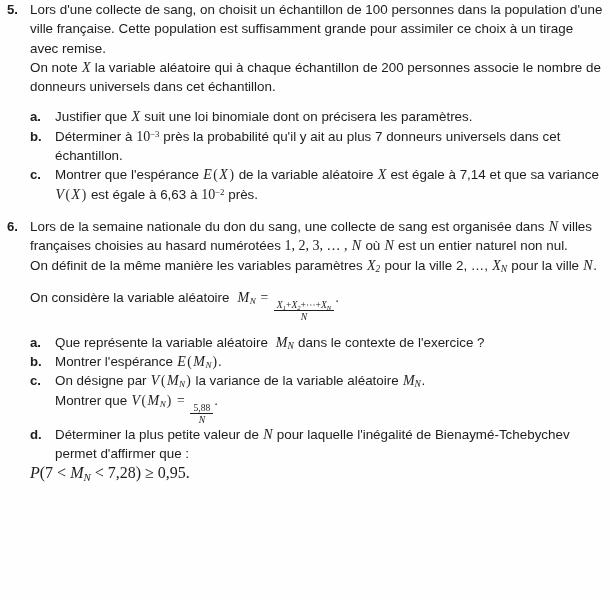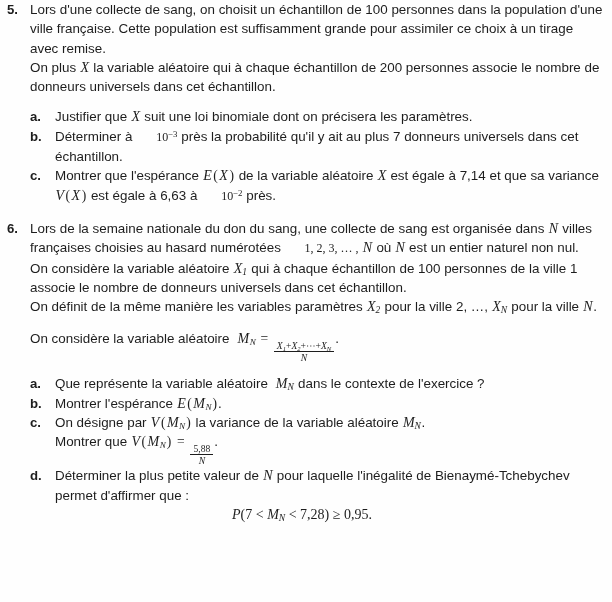--- a/index.html
+++ b/index.html
@@ -82,22 +82,21 @@
   
   .mi {
     font-family: "Liberation Serif", serif;
     font-style: italic;
     font-size: 14px;
     padding: 0 0.5px;
   }
   .mn {
     font-family: "Liberation Serif", serif;
     font-style: normal;
-    font-size: 12px;
-    margin-left: 20px;
+    font-size: 14px;
   }
   .mop {
     font-family: "Liberation Serif", serif;
     font-style: normal;
     font-size: 13.6px;
     padding: 0 1px;
   }
   sub {
     font-size: 0.68em;
     line-height: 0;
@@ -135,42 +134,41 @@
     border-top: 1px solid #1d1d1d;
     padding: 0 3px;
     width: 100%;
     text-align: center;
     box-sizing: border-box;
     font-style: italic;
   }
   .frac .fi { font-style: italic; }
 
   .centered-formula {
-    text-align: center;
-    font-family: "Liberation Serif", serif;
-    font-size: 14px;
+    font-family: "Liberation Serif", serif;
+    font-size: 16px;
     line-height: 19.3px;
     padding-right: 30px;
   }
   .centered-formula .fi { font-style: italic; }
 
   .nowrap { white-space: nowrap; }
 </style>
 </head>
 <body>
 
 <div class="page">
 
   <div class="exercise">
     <div class="num">5.</div>
     <div class="body">
 
       <p class="para"><span>Lors d'une collecte de sang, on choisit un échantillon de 100 personnes dans la population d'une ville française. Cette population est suffisamment grande pour assimiler ce choix à un tirage avec remise.</span></p>
 
-      <p class="para"><span>On plus</span> <span class="mi">X</span> <span>la variable aléatoire qui à chaque échantillon de 200 personnes associe le nombre de donneurs universels dans cet échantillon.</span></p>
+      <p class="para"><span>On note</span> <span class="mi">X</span> <span>la variable aléatoire qui à chaque échantillon de 200 personnes associe le nombre de donneurs universels dans cet échantillon.</span></p>
 
       <div class="gap-before-sub"></div>
 
       <ul class="sublist">
 
         <li class="subitem">
           <span class="letter">a.</span>
           <span class="subbody"><span>Justifier que</span> <span class="mi">X</span> <span>suit une loi binomiale dont on précisera les paramètres.</span></span>
         </li>
 
@@ -189,21 +187,20 @@
   </div>
 
   <div style="height:13px"></div>
 
   <div class="exercise">
     <div class="num">6.</div>
     <div class="body">
 
       <p class="para"><span>Lors de la semaine nationale du don du sang, une collecte de sang est organisée dans</span> <span class="mi">N</span> <span>villes françaises choisies au hasard numérotées</span> <span class="mn nowrap">1, 2, 3, … ,</span> <span class="mi">N</span> <span>où</span> <span class="mi">N</span> <span>est un entier naturel non nul.</span></p>
 
-      <p class="para"><span>On considère la variable aléatoire</span> <span class="mi nowrap">X<sub>1</sub></span> <span>qui à chaque échantillon de 100 personnes de la ville 1 associe le nombre de donneurs universels dans cet échantillon.</span></p>
 
       <p class="para"><span>On définit de la même manière les variables paramètres</span> <span class="mi nowrap">X<sub>2</sub></span> <span>pour la ville 2, …,</span> <span class="mi nowrap">X<sub>N</sub></span> <span>pour la ville</span> <span class="mi">N</span>.</p>
 
       <div class="spacer-line"></div>
 
 
       <p class="para"><span>On considère la variable aléatoire</span>&nbsp; <span class="nowrap"><span class="mi">M</span><sub>N</sub> <span class="mop">=</span> <span class="frac">
               <span class="numer"><span class="fi">X</span><sub>1</sub>+<span class="fi">X</span><sub>2</sub>+⋯+<span class="fi">X</span><sub>N</sub></span>
               <span class="denom">N</span>
             </span>.</span></p>

